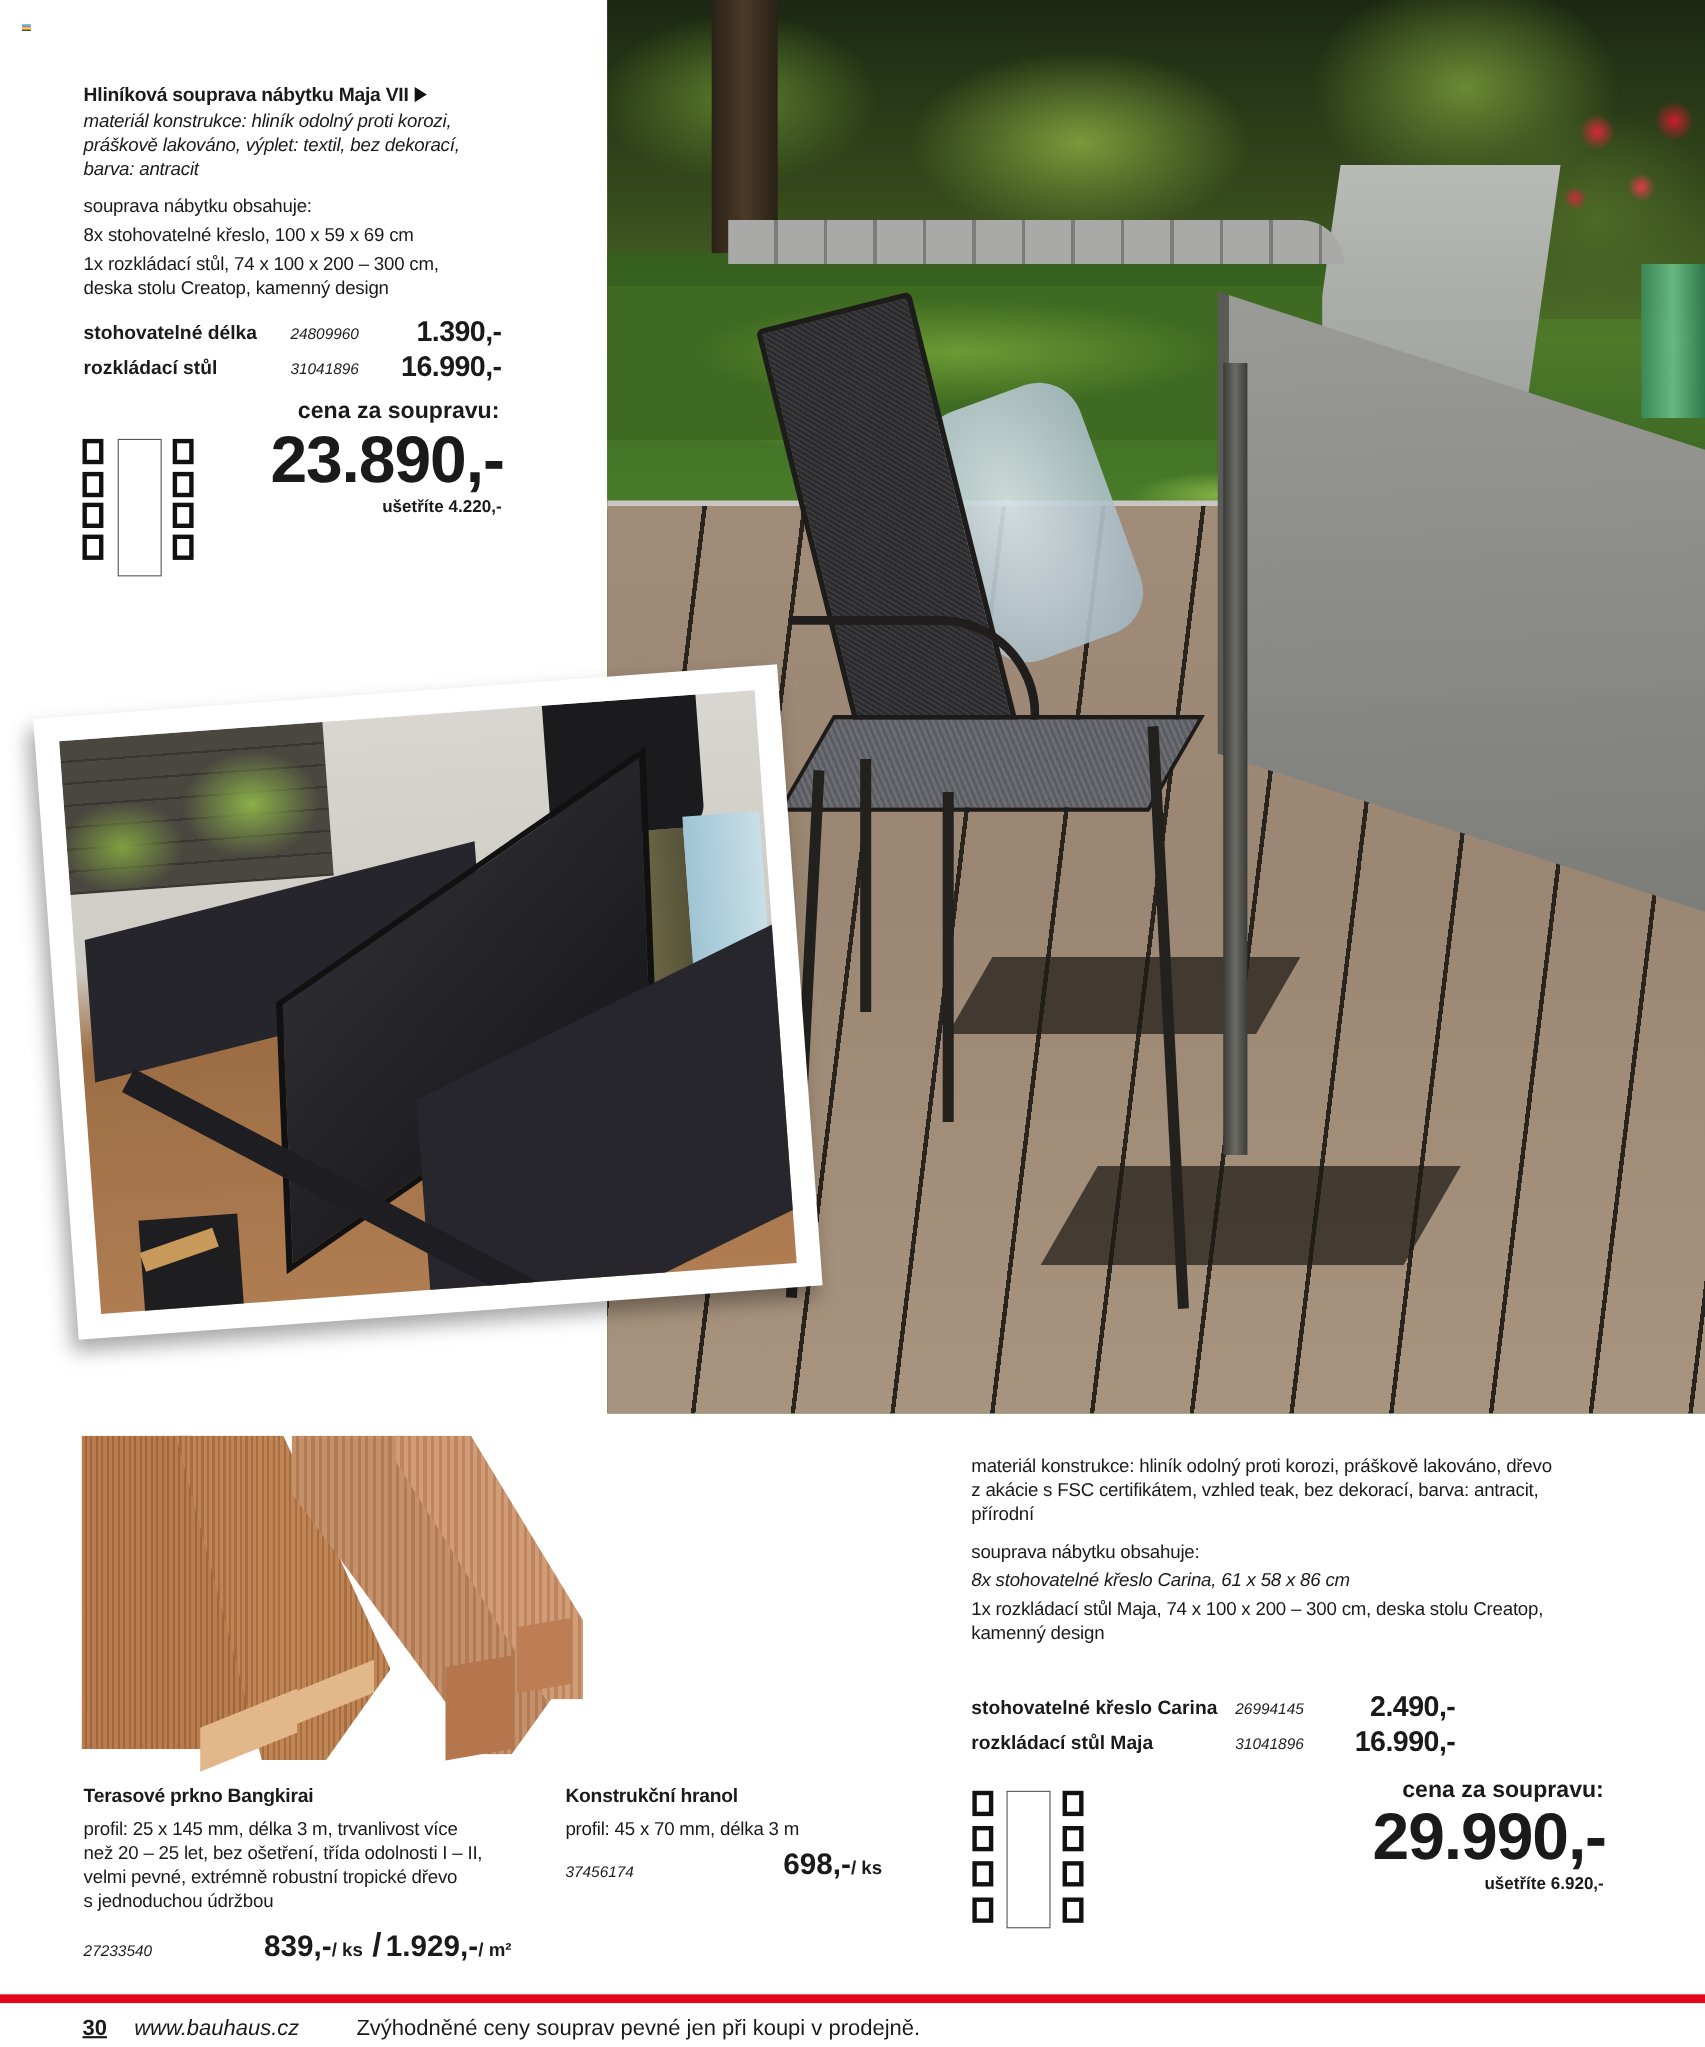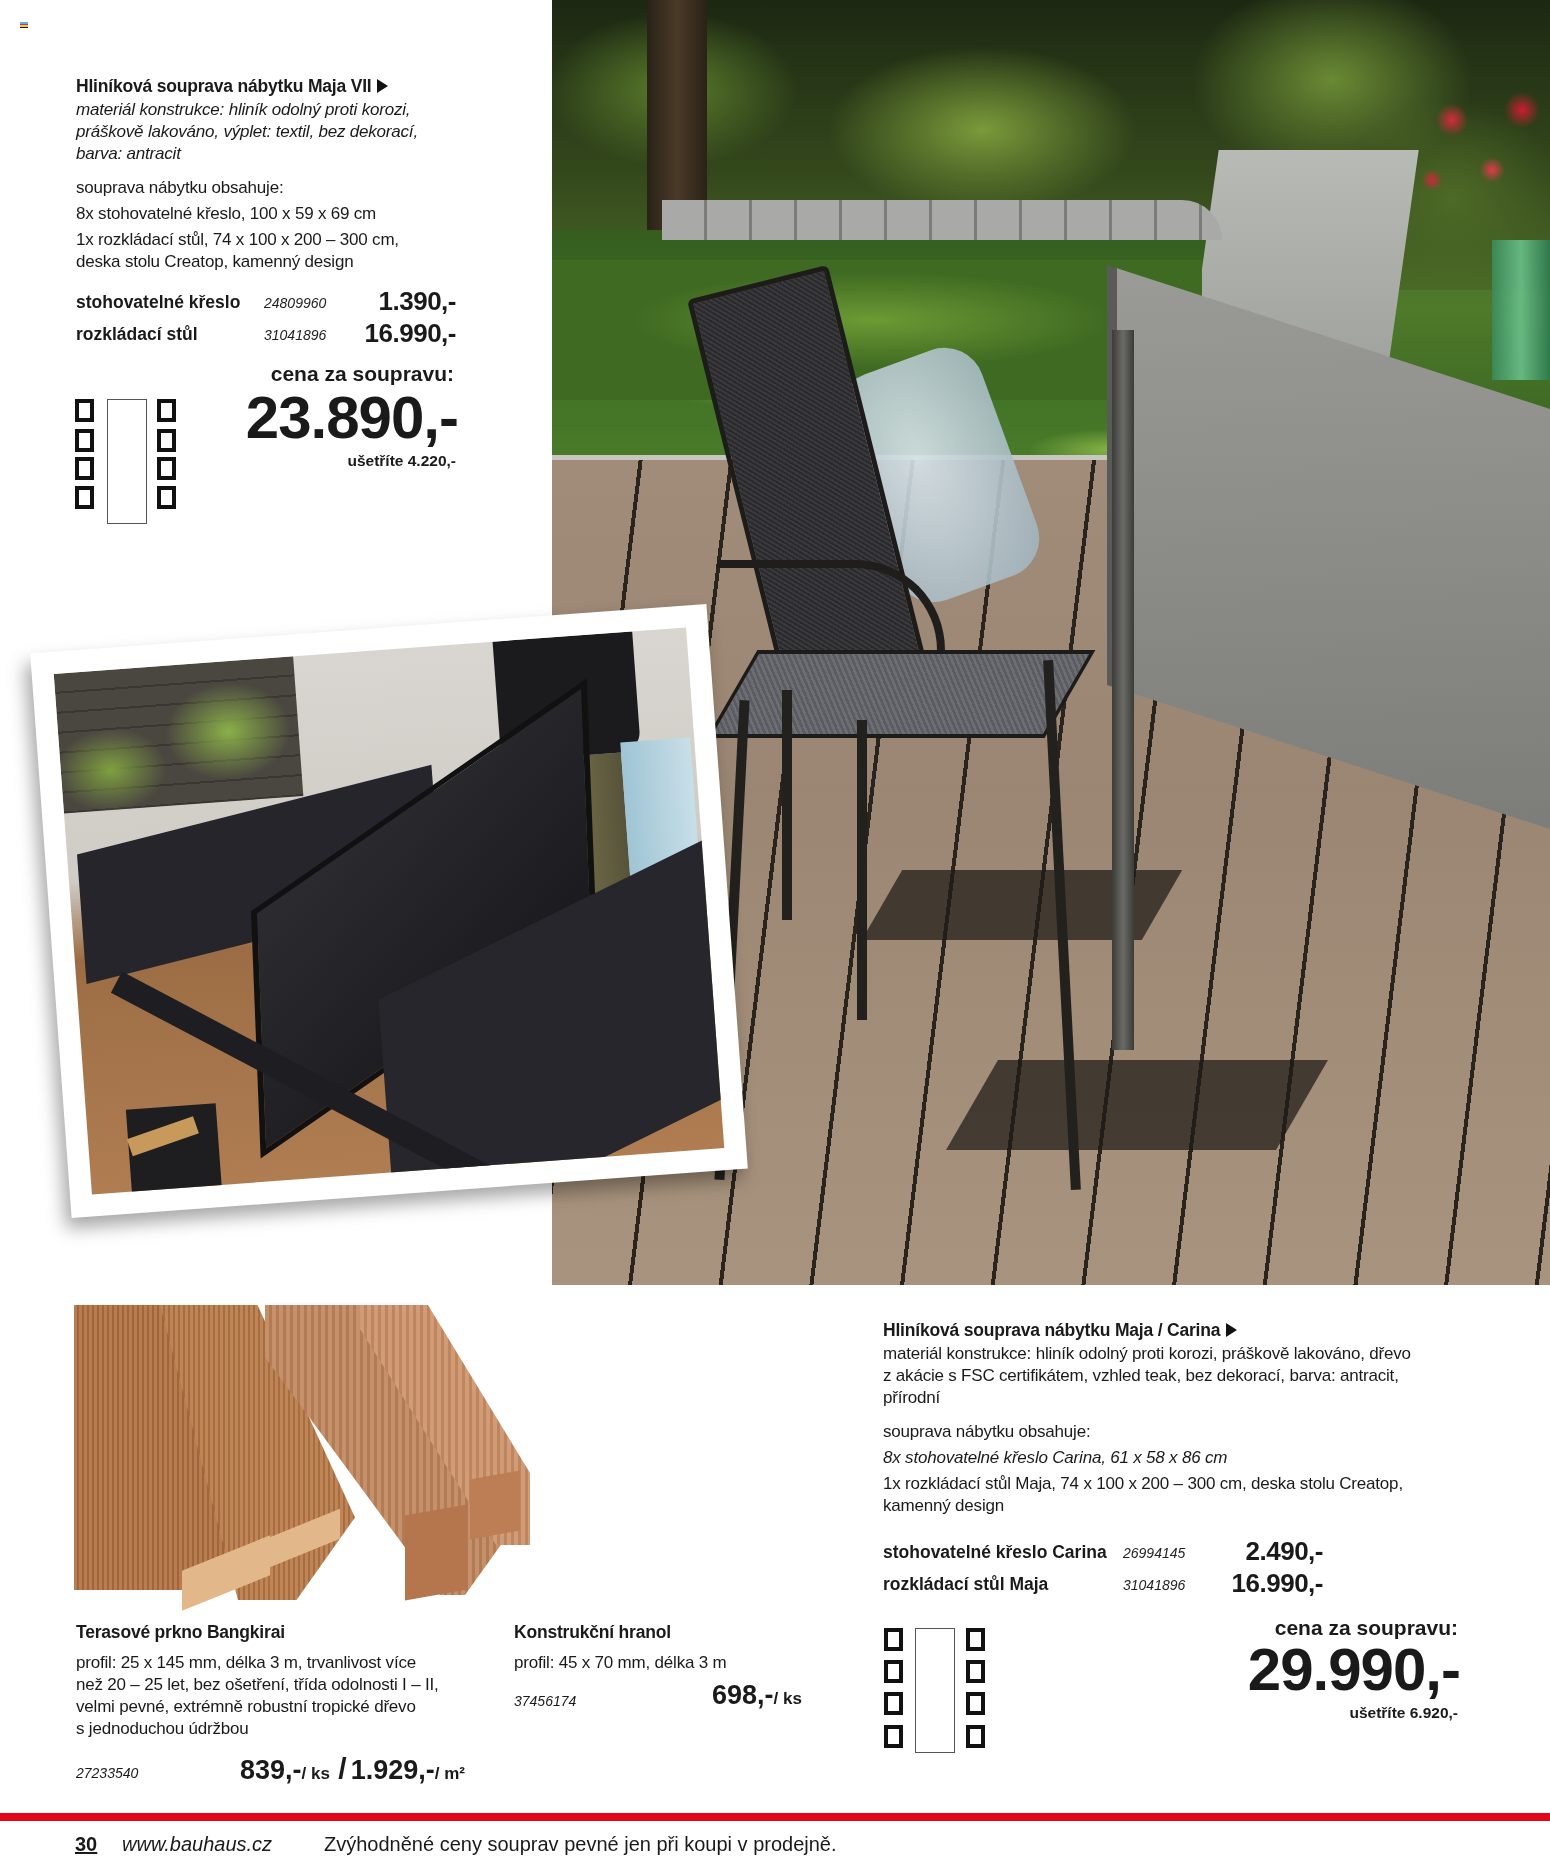--- a/index.html
+++ b/index.html
@@ -178,21 +178,21 @@
     <div>práškově lakováno, výplet: textil, bez dekorací,</div>
     <div>barva: antracit</div>
   </div>
   <div class="body" style="margin-top:12px;">souprava nábytku obsahuje:</div>
   <div class="body" style="margin-top:4px;">8x stohovatelné křeslo, 100 x 59 x 69 cm</div>
   <div class="body" style="margin-top:4px;">1x rozkládací stůl, 74 x 100 x 200 – 300 cm,</div>
   <div class="body">deska stolu Creatop, kamenný design</div>
 </div>
 
 <div class="price-row" style="left:76px;top:286px;width:380px;">
-  <span class="nm">stohovatelné křeslo</span>
+  <span class="nm">stohovatelné délka</span>
   <span class="code" style="left:188px;">24809960</span>
   <span class="pr" style="right:0;">1.390,-</span>
 </div>
 <div class="price-row" style="left:76px;top:318px;width:380px;">
   <span class="nm">rozkládací stůl</span>
   <span class="code" style="left:188px;">31041896</span>
   <span class="pr" style="right:0;">16.990,-</span>
 </div>
 
 <div class="abs set-label" style="left:200px;top:362px;width:254px;">cena za soupravu:</div>
@@ -240,21 +240,20 @@
 <div class="abs" style="left:514px;top:1622px;width:300px;">
   <div class="title">Konstrukční hranol</div>
   <div class="body" style="margin-top:9px;">profil: 45 x 70 mm, délka 3 m</div>
 </div>
 <div class="abs" style="left:514px;top:1693px;font-style:italic;font-size:14px;">37456174</div>
 <div class="abs" style="left:712px;top:1680px;white-space:nowrap;">
   <span style="font-weight:700;font-size:27px;">698,-</span><span style="font-weight:700;font-size:17px;">/ ks</span>
 </div>
 
 <div class="abs" style="left:883px;top:1320px;width:640px;">
-  <div class="title"><span>Hliníková souprava nábytku Maja / Carina</span><span class="tri"></span></div>
   <div class="body" style="margin-top:2px;">
     <div>materiál konstrukce: hliník odolný proti korozi, práškově lakováno, dřevo</div>
     <div>z akácie s FSC certifikátem, vzhled teak, bez dekorací, barva: antracit,</div>
     <div>přírodní</div>
   </div>
   <div class="body" style="margin-top:12px;">souprava nábytku obsahuje:</div>
   <div class="body" style="margin-top:4px;font-style:italic;">8x stohovatelné křeslo Carina, 61 x 58 x 86 cm</div>
   <div class="body" style="margin-top:4px;">1x rozkládací stůl Maja, 74 x 100 x 200 – 300 cm, deska stolu Creatop,</div>
   <div class="body">kamenný design</div>
 </div>

